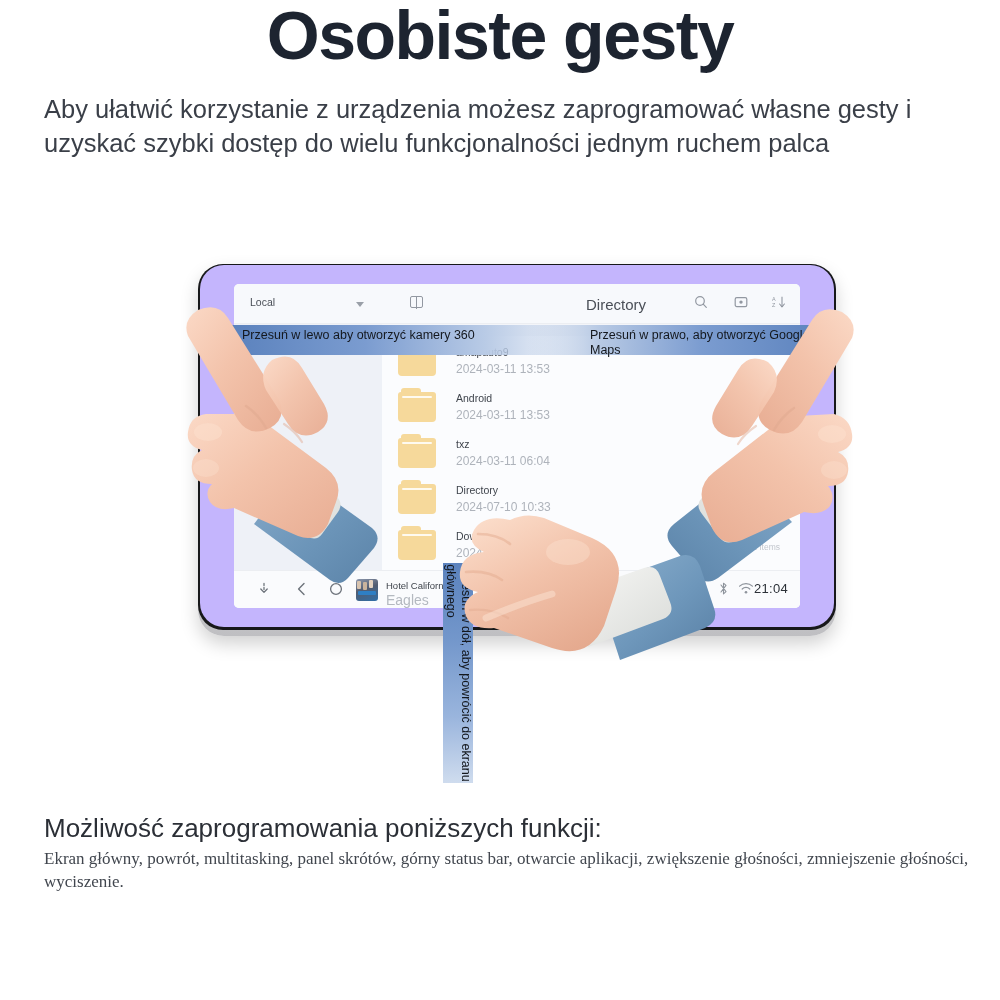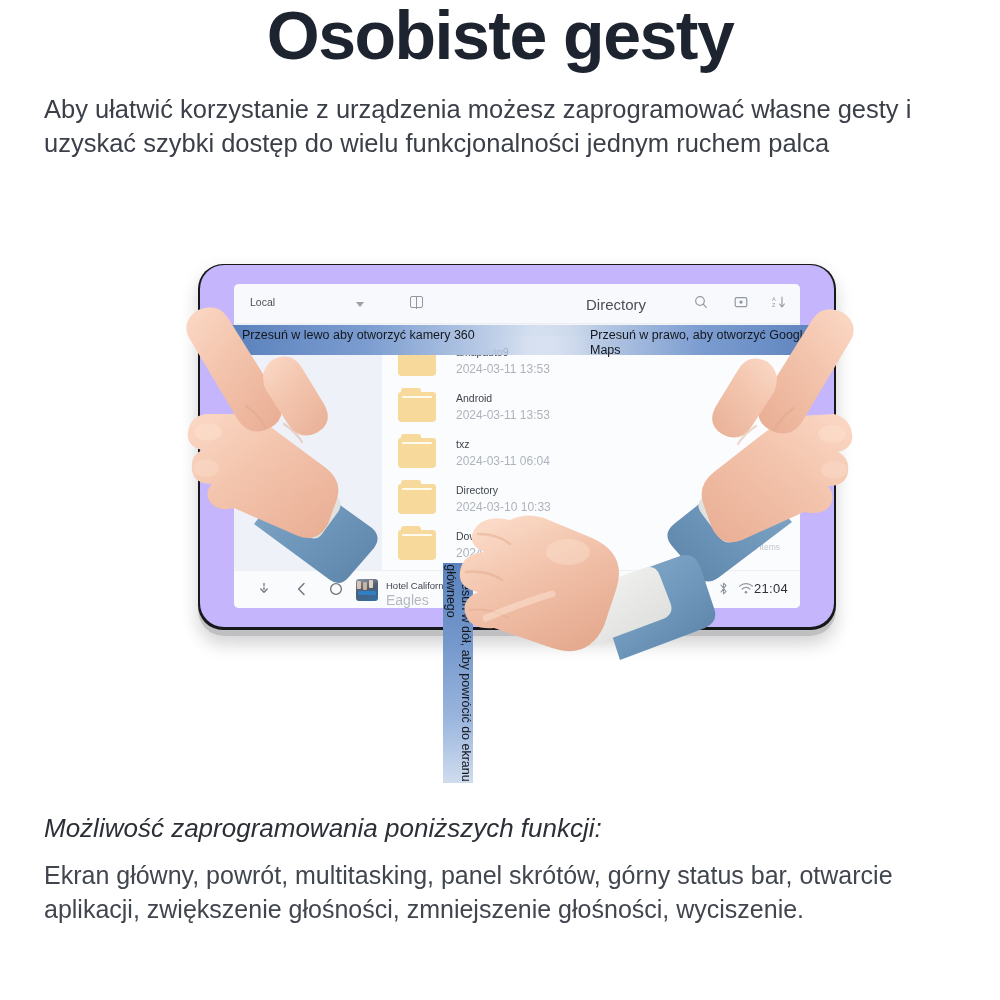--- a/index.html
+++ b/index.html
@@ -191,25 +191,25 @@
 
   
   .hand{position:absolute;}
   .hand svg{display:block;}
 
   
   .foot{
     position:absolute;left:44px;top:812px;width:940px;
   }
   .foot-h{
-    font-size:26px;color:#2b2f36;font-weight:400;line-height:1.3;font-style:italic;
+    font-size:26px;color:#2b2f36;font-weight:400;line-height:1.3;
   }
   .foot-p{
-    margin-top:13px;
-    font-size:25px;line-height:1.35;color:#41464e;font-weight:400;
+    margin-top:2px;
+    font-size:17px;line-height:1.35;color:#41464e;font-weight:400;font-family:Liberation Serif, serif;
   }
 </style>
 </head>
 <body>
 
 <div class="page">
 
   <h1 class="hero-title">Osobiste gesty</h1>
   <p class="hero-sub">Aby ułatwić korzystanie z urządzenia możesz zaprogramować własne gesty i uzyskać szybki dostęp do wielu funkcjonalności jednym ruchem palca</p>
 
@@ -269,21 +269,21 @@
               </div>
               <div class="row" style="top:98px">
                 <div class="folder"></div>
                 <div class="fname">txz</div>
                 <div class="fdate">2024-03-11 06:04</div>
                 <div class="fitems" style="top:16px"></div>
               </div>
               <div class="row" style="top:144px">
                 <div class="folder"></div>
                 <div class="fname">Directory</div>
-                <div class="fdate">2024-03-10 10:33</div>
+                <div class="fdate">2024-07-10 10:33</div>
                 <div class="fitems" style="top:16px">Items</div>
               </div>
               <div class="row" style="top:190px">
                 <div class="folder"></div>
                 <div class="fname">Down</div>
                 <div class="fdate">2024-0</div>
                 <div class="fitems" style="top:16px">1 Items</div>
               </div>
             </div>
 

